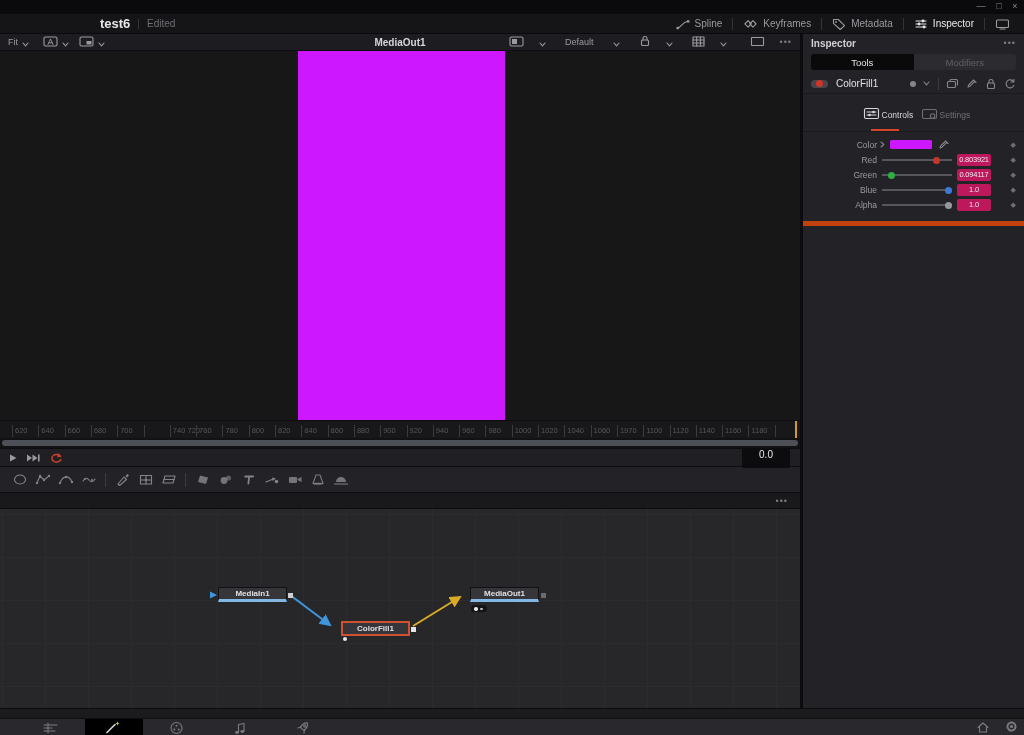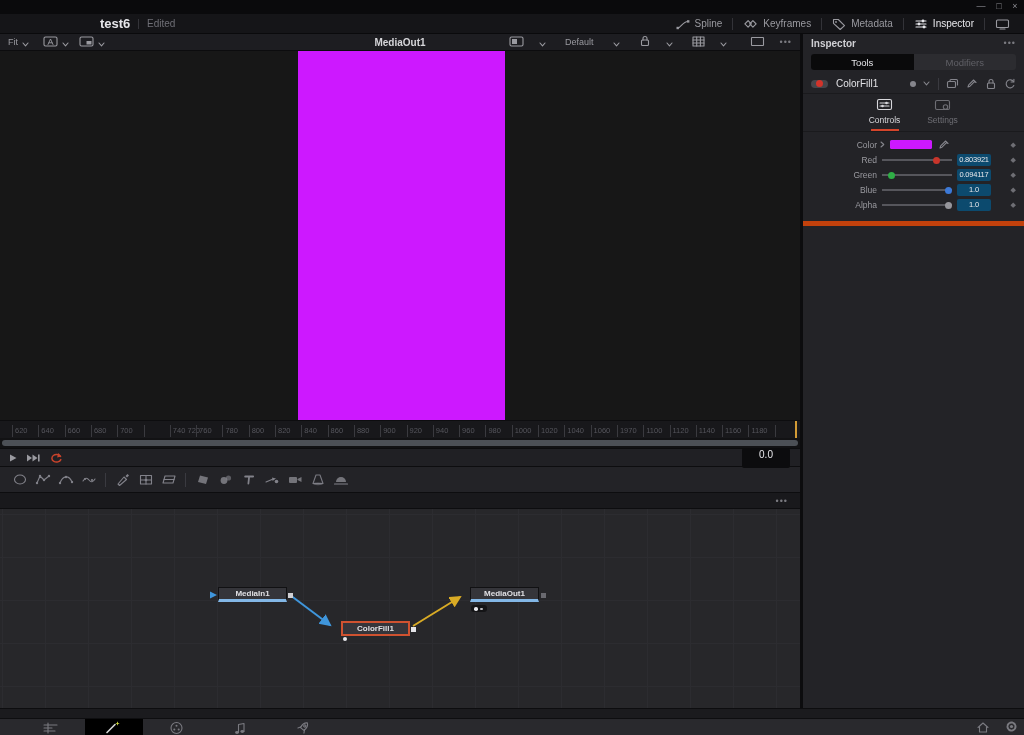--- a/index.html
+++ b/index.html
@@ -85,30 +85,30 @@
   .insp-tab { flex:1; font-size:9.5px; display:flex; align-items:center; justify-content:center; color:#606066; }
   .insp-tab.active { background:#0a0a0b; color:#e4e4e8; }
   #noderow { height:20px; display:flex; align-items:center; padding:0 8px; border-bottom:1px solid #1a1a1d; }
   #nodetoggle { width:17px; height:8px; background:#46464b; border-radius:4px; position:relative; }
   #nodetoggle i { position:absolute; left:5px; top:0.5px; width:7px; height:7px; border-radius:50%; background:#d2332a; }
   #nodename { color:#e2e2e6; font-size:10px; margin-left:8px; flex:1; }
   .nrico { color:#85858c; display:flex; align-items:center; margin-left:7px; }
   .nrdot { width:6px; height:6px; border-radius:50%; background:#85858c; }
   .nrsep { width:1px; height:12px; background:#3a3a40; margin-left:8px; }
   #subtabs { height:38px; display:flex; justify-content:center; gap:14px; padding-top:4px; border-bottom:1px solid #1a1a1d; }
-  .subtab { width:44px; display:flex; flex-direction:column; align-items:center; gap:2px; color:#6e6e74; font-size:8.5px; position:relative; }
+  .subtab { width:44px; display:flex; align-items:center; gap:2px; color:#6e6e74; font-size:8.5px; position:relative; }
   .subtab.active { color:#d8d8dc; }
   .subtab.active::after { content:""; position:absolute; bottom:0; left:8px; right:8px; height:2px; background:#d5452b; }
   #controls { padding:6px 0 8px 0; border-bottom:5px solid #c2410c; }
   .crow { height:13px; display:flex; align-items:center; margin-bottom:2px; }
   .clabel { width:74px; text-align:right; color:#9a9aa0; font-size:8.5px; }
   .track { position:relative; width:70px; height:13px; margin-left:5px; }
   .track i { position:absolute; left:0; right:0; top:6px; height:1.5px; background:#56565c; }
   .handle { position:absolute; top:3.5px; width:7px; height:7px; border-radius:50%; }
-  .valuebox { width:34px; height:12px; background:#0c4a6e; border-radius:2px; color:#e8e8ec; font-size:7.5px; text-align:center; line-height:12px; margin-left:5px; letter-spacing:-0.2px; }
+  .valuebox { width:34px; height:12px; background:#be185d; border-radius:2px; color:#e8e8ec; font-size:7.5px; text-align:center; line-height:12px; margin-left:5px; letter-spacing:-0.2px; }
   .kdiamond { flex:1; text-align:right; padding-right:8px; color:#6e6e74; font-size:7px; }
   #swatch { width:42px; height:9px; border-radius:1.5px; margin-left:5px; }
   .chevwrap { display:flex; align-items:center; margin-left:3px; color:#85858c; }
 
   
   #statusstrip { height:10px; background:#1b1b1e; text-align:right; border-top:1px solid #0d0d0f; }
   #statusstrip span { color:#85858b; font-size:8px; line-height:9px; padding-right:8px; }
   #pagebar { height:17px; background:#29292d; position:relative; border-top:1px solid #0e0e10; }
   #activepill { position:absolute; left:85px; top:0; width:58px; height:100%; background:#000; }
   .pageico { position:absolute; top:1px; width:20px; height:15px; display:flex; align-items:center; justify-content:center; color:#7a7a80; transform:translateX(-50%); }

